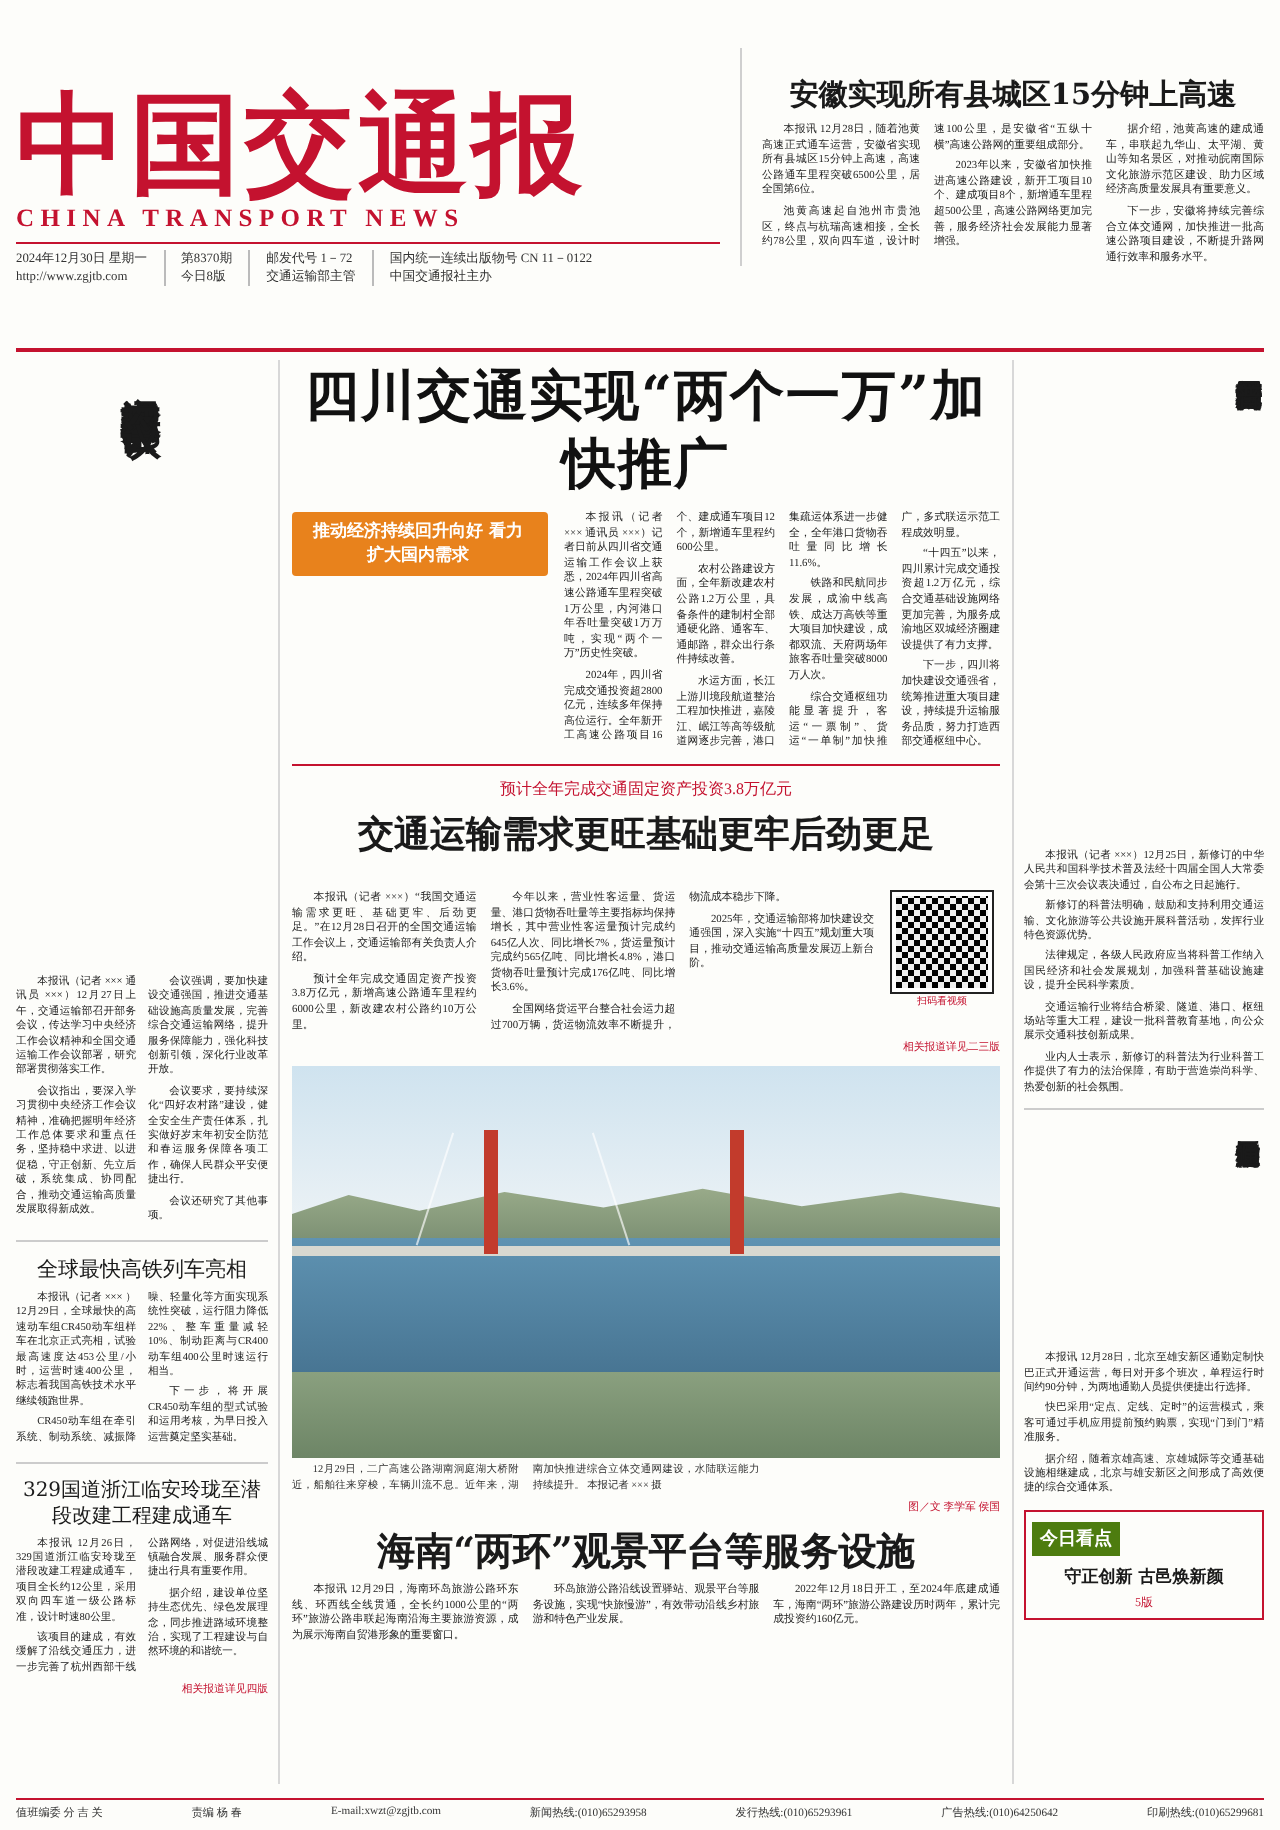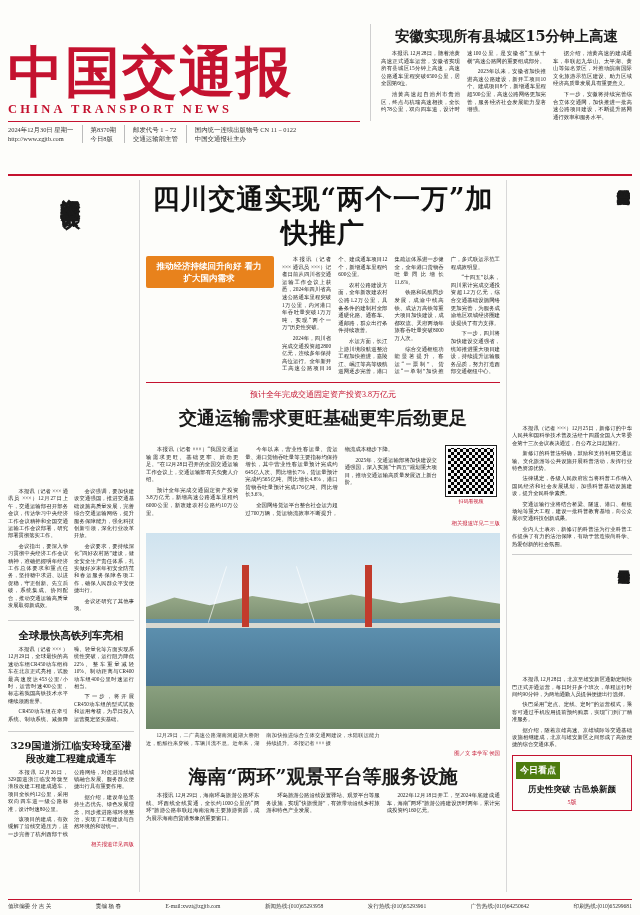--- a/index.html
+++ b/index.html
@@ -60,21 +60,21 @@
     margin-left:10px;
     border-left:1px solid #cfcfcf;
     padding-left:10px;
   }
   .hl-title{
     font-family:"DejaVu Serif", serif;
     font-weight:bold;
     font-size:14.5px;
     line-height:19px;
     text-align:center;
-    margin:2px 0 5px 0;
+    margin:14px 0 5px 0;
   }
   .hl-body{
     font-size:5.4px;
     line-height:7.6px;
     text-align:justify;
     color:#222;
     column-count:3;
     column-gap:7px;
   }
   .hl-body p{margin:0 0 3px 0;text-indent:2em;}
@@ -116,21 +116,21 @@
     font-size:5.3px;
     line-height:7.4px;
     text-align:justify;
     color:#222;
     column-count:2;
     column-gap:6px;
   }
   .small-col p{margin:0 0 3px 0;text-indent:2em;}
   .sub-head{
     font-family:"DejaVu Serif", serif;
-    font-weight:bold;
+    font-weight:normal;
     font-size:10.5px;
     line-height:14px;
     text-align:center;
     margin:7px 0 4px 0;
   }
   .sub-head.two{font-size:10px;line-height:13px;}
   .dash{border-top:1px solid #ccc;margin:6px 0;}
   .redline{border-top:1px solid #c4122f;margin:6px 0;}
   .note-red{
     color:#c4122f;
@@ -467,21 +467,21 @@
       <div class="dash"></div>
       <div class="v-right2">京雄通勤定制快巴开通</div>
       <div class="one-col">
         <p>本报讯 12月28日，北京至雄安新区通勤定制快巴正式开通运营，每日对开多个班次，单程运行时间约90分钟，为两地通勤人员提供便捷出行选择。</p>
         <p>快巴采用“定点、定线、定时”的运营模式，乘客可通过手机应用提前预约购票，实现“门到门”精准服务。</p>
         <p>据介绍，随着京雄高速、京雄城际等交通基础设施相继建成，北京与雄安新区之间形成了高效便捷的综合交通体系。</p>
       </div>
 
       <div class="today-box">
         <div class="today-head">今日看点</div>
-        <div class="today-item">历史性突破 古邑焕新颜</div>
+        <div class="today-item">守正创新 古邑焕新颜</div>
         <div class="today-page">5版</div>
       </div>
     </div>
   </div>
 
   <div class="footer">
     <div class="cell">
       <span>值班编委</span>
       <span>分 吉 关</span>
     </div>

